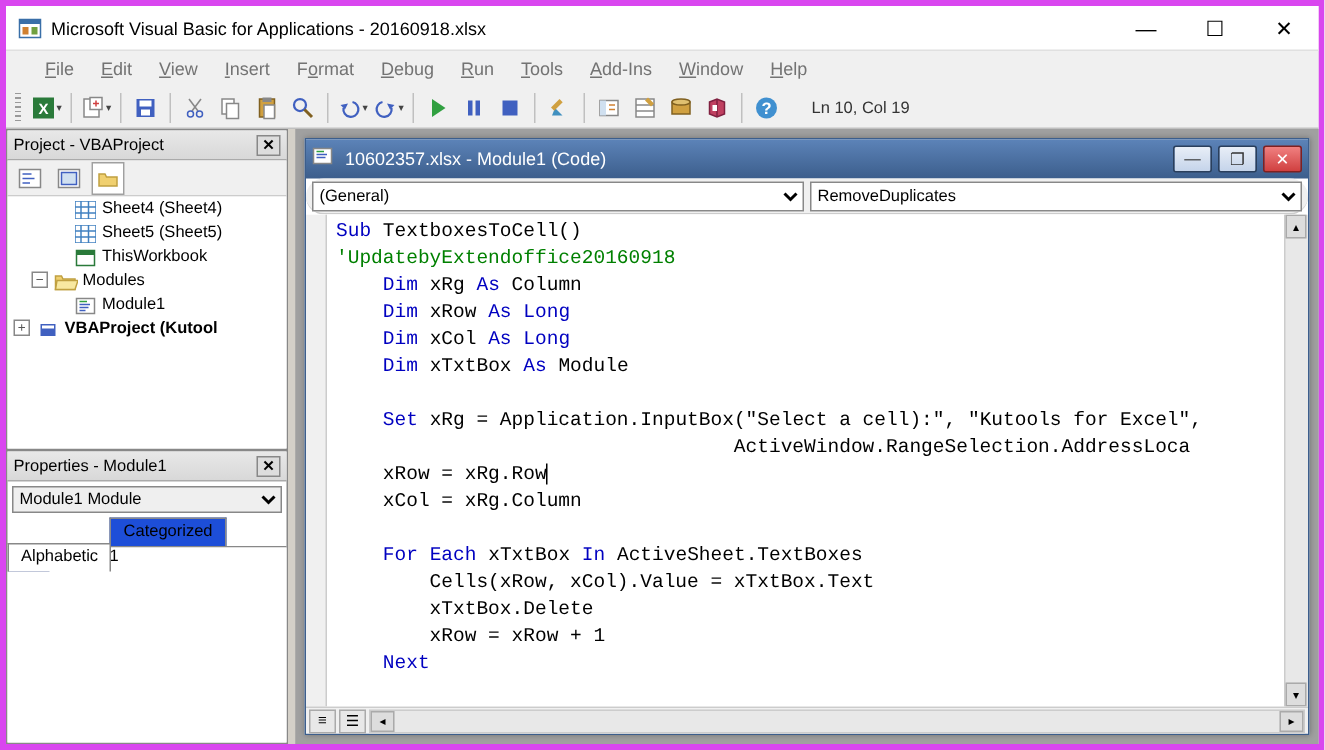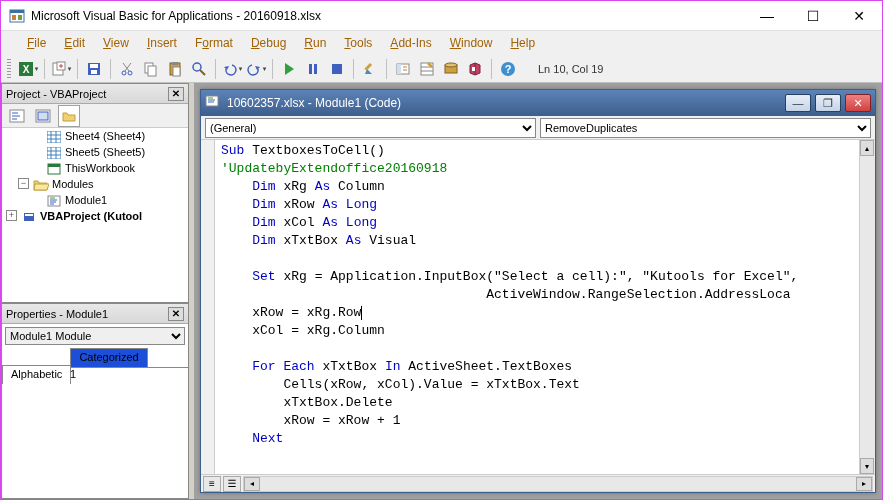--- a/index.html
+++ b/index.html
@@ -1,23 +1,23 @@
 <!DOCTYPE html>
 <html><head>
 <meta charset="utf-8">
 <style>
 * { box-sizing: border-box; margin: 0; padding: 0; }
 body { font-family: "Segoe UI", Tahoma, sans-serif; font-size: 12px; background: #fff; overflow: hidden; width: 883px; height: 500px; }
-.window { width: 883px; height: 500px; border: 1px solid #d946ef; display: flex; flex-direction: column; background: #f0f0f0; }
+.window { width: 883px; height: 500px; border: 4px solid #d946ef; display: flex; flex-direction: column; background: #f0f0f0; }
 .titlebar { height: 30px; background: #fff; display: flex; align-items: center; padding: 0 0 0 8px; border-bottom: 1px solid #e0e0e0; }
 .titlebar .icon { width: 16px; height: 16px; margin-right: 6px; }
 .titlebar .title { flex: 1; font-size: 12px; color: #000; }
 .titlebar .winbtn { width: 46px; height: 30px; display: flex; align-items: center; justify-content: center; font-family: Arial; font-size: 14px; }
 .menubar { height: 24px; background: #f0f0f0; display: flex; align-items: center; padding: 0 8px; gap: 2px; }
-.menubar .mitem { padding: 2px 8px; font-size: 12px; color: #a16207; }
+.menubar .mitem { padding: 2px 8px; font-size: 12px; color: #737373; }
 .mitem u { text-decoration: underline; }
 .toolbar { height: 28px; background: #f0f0f0; display: flex; align-items: center; padding: 0 6px; gap: 2px; border-bottom: 1px solid #c0c0c0; }
 .toolbar .grip { width: 4px; height: 20px; background: repeating-linear-gradient(#999, #999 1px, transparent 1px, transparent 3px); margin-right: 4px; }
 .tbtn { width: 22px; height: 22px; display: flex; align-items: center; justify-content: center; border-radius: 2px; position: relative; }
 .tbtn svg { width: 16px; height: 16px; }
 .tsep { width: 1px; height: 20px; background: #c0c0c0; margin: 0 3px; }
 .dropdown-arrow { font-size: 7px; margin-left: 1px; color: #444; }
 .statusbox { margin-left: 8px; padding: 2px 8px; font-size: 11px; color: #333; min-width: 80px; border: 1px solid transparent; }
 .body { flex: 1; display: flex; background: #a0a0a0; overflow: hidden; }
 .left { width: 188px; display: flex; flex-direction: column; background: #f0f0f0; }
@@ -44,21 +44,21 @@
 .prop-row .k { width: 28px; padding-left: 2px; background: #0a246a; color: #fff; }
 .prop-row .v { flex: 1; padding-left: 4px; }
 .splitter { width: 5px; background: #d4d0c8; cursor: ew-resize; }
 .right { flex: 1; background: #a0a0a0; position: relative; padding: 4px; }
 .mdi { position: absolute; left: 6px; top: 6px; right: 6px; bottom: 6px; background: #fff; border: 1px solid #3c5e8c; display: flex; flex-direction: column; box-shadow: 0 0 4px rgba(0,0,0,.3); }
 .mdi-title { height: 26px; background: linear-gradient(#5c83b8,#3c5e8c); display: flex; align-items: center; padding: 0 4px; color: #fff; font-size: 12px; }
 .mdi-title .icon { width: 16px; height: 16px; margin-right: 6px; }
 .mdi-title .t { flex: 1; }
 .mdi-title .wbtn { width: 26px; height: 18px; margin-left: 4px; border: 1px solid #2a3f5c; background: linear-gradient(#e8eef7,#c5d4ea); display: flex; align-items: center; justify-content: center; font-size: 11px; color: #333; border-radius: 2px;}
 .mdi-title .wbtn.close { background: linear-gradient(#f08080,#d04040); color: #fff; border-color: #802020; }
-.mdi-dd { height: 24px; display: flex; gap: 4px; padding: 2px 4px; background: #f0f0f0; border-bottom: 1px solid #ccc; }
+.mdi-dd { height: 24px; display: flex; gap: 4px; padding: 2px 4px; background: #f0f0f0; border-bottom: 1px solid #ccc; border-radius: 12px; }
 .mdi-dd select { flex: 1; font-size: 11px; border: 1px solid #888; background: #fff; height: 20px; }
 .code-wrap { flex: 1; display: flex; overflow: hidden; }
 .margin { width: 14px; background: #f0f0f0; border-right: 1px solid #ccc; }
 .code { flex: 1; font-family: Consolas, "Courier New", monospace; font-size: 13px; line-height: 18px; padding: 2px 6px; white-space: pre; overflow: auto; background: #fff; color: #000; position: relative; }
 .kw { color: #0000c0; }
 .cm { color: #008000; }
 .cursor { border-left: 1px solid #000; animation: blink 1s steps(1) infinite; display: inline-block; height: 14px; vertical-align: text-bottom; }
 @keyframes blink { 50% { opacity: 0; } }
 .code-bottom { height: 18px; background: #f0f0f0; border-top: 1px solid #ccc; display: flex; align-items: center; }
 .code-bottom .vbtn { width: 18px; height: 16px; border: 1px solid #aaa; margin-left: 2px; display: flex; align-items: center; justify-content: center; font-size: 10px; background: #e8e8e8; }
@@ -381,21 +381,21 @@
           <select><option>(General)</option></select>
           <select><option>RemoveDuplicates</option></select>
         </div>
         <div class="code-wrap">
           <div class="margin"></div>
           <div class="code"><span class="kw">Sub</span><span> TextboxesToCell()</span>
 <span class="cm">'UpdatebyExtendoffice20160918</span>
     <span class="kw">Dim</span><span> xRg </span><span class="kw">As</span><span> Column</span>
     <span class="kw">Dim</span><span> xRow </span><span class="kw">As</span><span> </span><span class="kw">Long</span>
     <span class="kw">Dim</span><span> xCol </span><span class="kw">As</span><span> </span><span class="kw">Long</span>
-    <span class="kw">Dim</span><span> xTxtBox </span><span class="kw">As</span><span> Visual</span>
+    <span class="kw">Dim</span><span> xTxtBox </span><span class="kw">As</span><span> Module</span>
 
     <span class="kw">Set</span><span> xRg = Application.InputBox("Select a cell):", "Kutools for Excel",</span>
 <span>                                  ActiveWindow.RangeSelection.AddressLoca</span>
 <span>    xRow = xRg.Row</span><span class="cursor"></span>
 <span>    xCol = xRg.Column</span>
 
     <span class="kw">For</span><span> </span><span class="kw">Each</span><span> xTxtBox </span><span class="kw">In</span><span> ActiveSheet.TextBoxes</span>
 <span>        Cells(xRow, xCol).Value = xTxtBox.Text</span>
 <span>        xTxtBox.Delete</span>
 <span>        xRow = xRow + 1</span>

